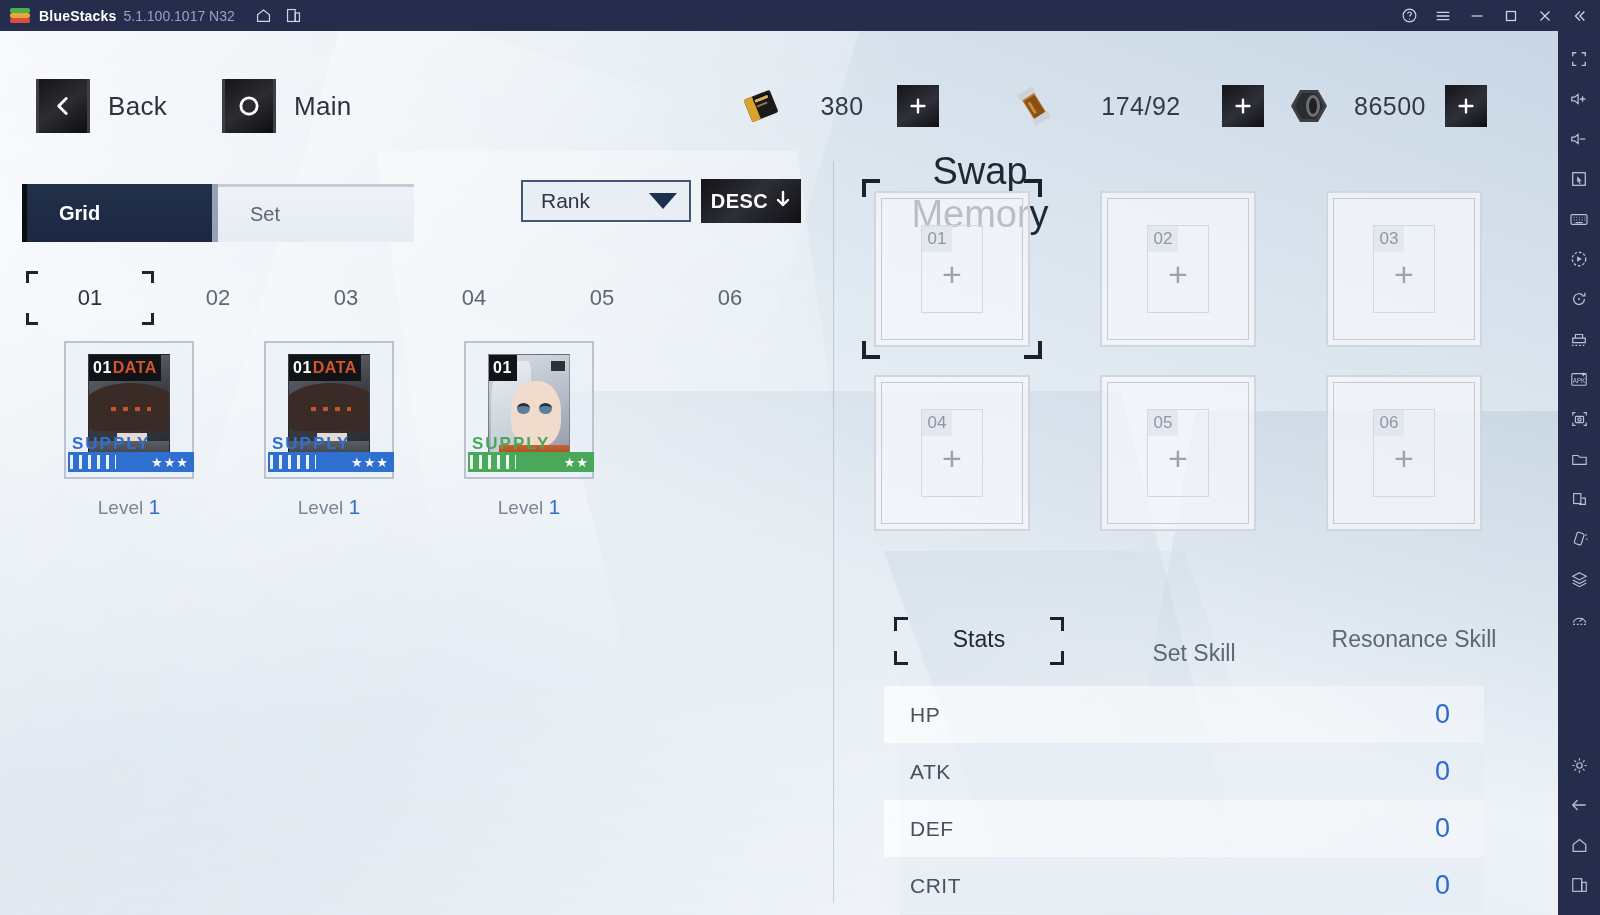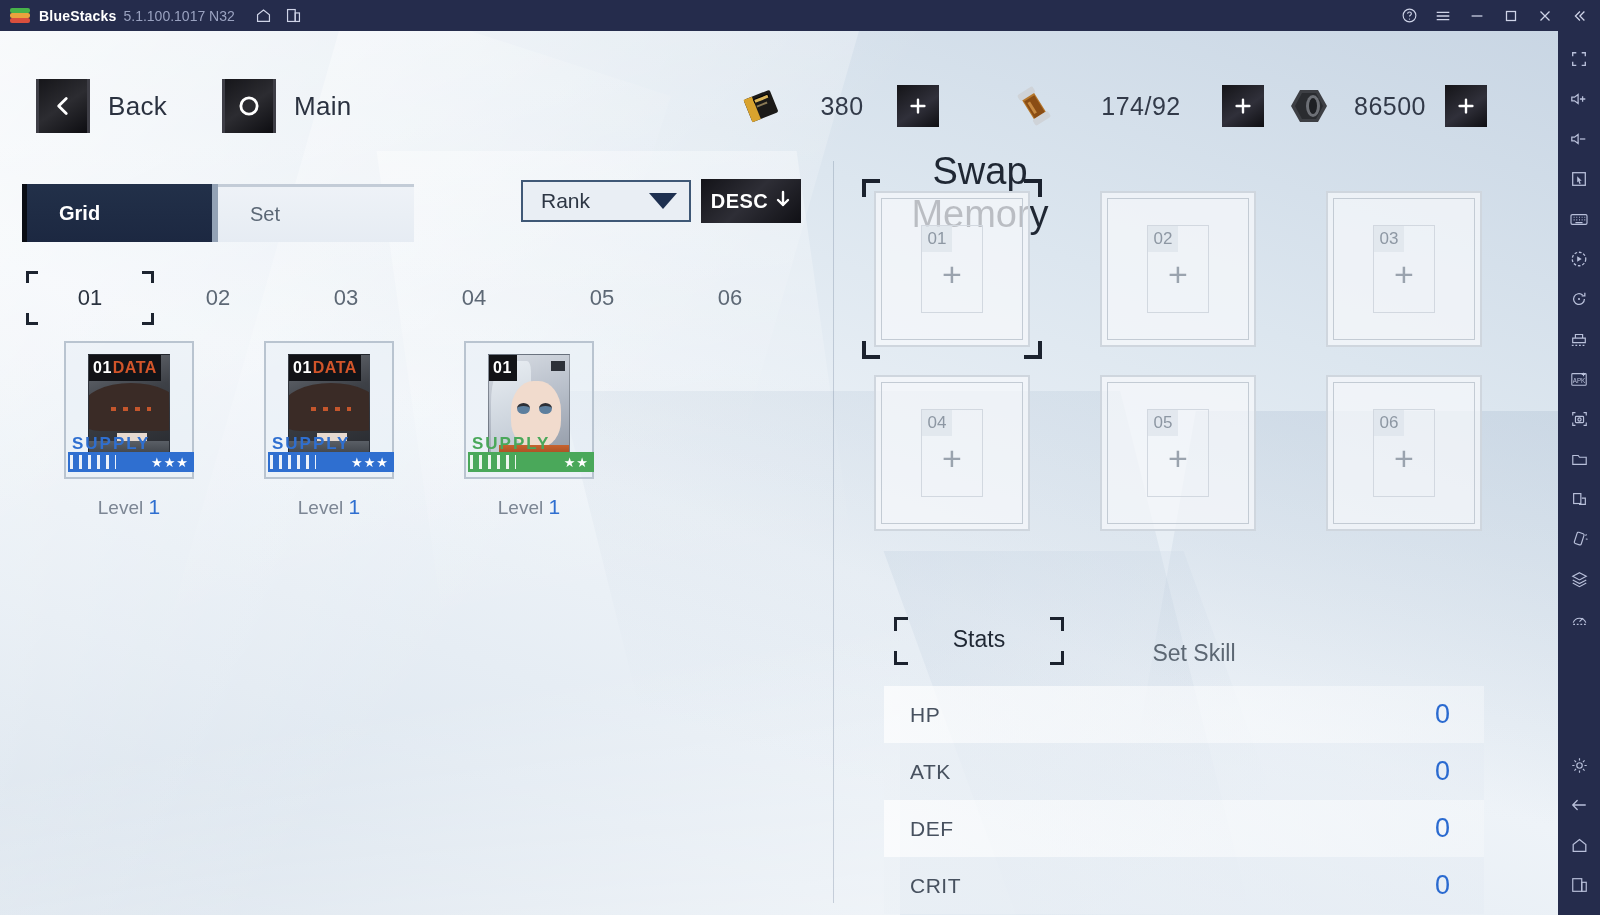--- a/index.html
+++ b/index.html
@@ -572,20 +572,23 @@
         <div class="stat-tab active" style="left:10px; width:190px;">
           <span class="brk tl" style="position:absolute;left:10px;top:6px;"></span>
           <span class="brk tr" style="position:absolute;right:10px;top:6px;"></span>
           <span class="brk bl" style="position:absolute;left:10px;bottom:2px;"></span>
           <span class="brk br" style="position:absolute;right:10px;bottom:2px;"></span>
           <span>Stats</span>
         </div>
         <div class="stat-tab" style="left:230px; width:180px;align-items:flex-end;">
           <span>Set Skill</span>
         </div>
+        <div class="stat-tab" style="left:420px; width:240px;">
+          <span>Resonance Skill</span>
+        </div>
       </div>
 
       <div class="stat-list">
         <div class="stat-row odd">
           <span class="stat-name">HP</span>
           <span class="stat-val">0</span>
         </div>
         <div class="stat-row even">
           <span class="stat-name">ATK</span>
           <span class="stat-val">0</span>

